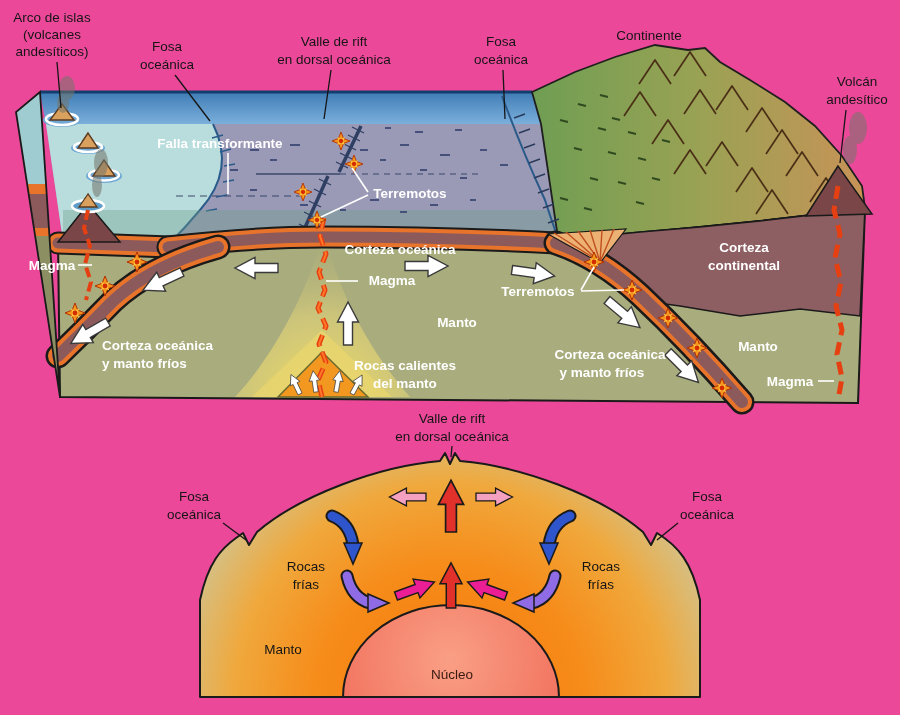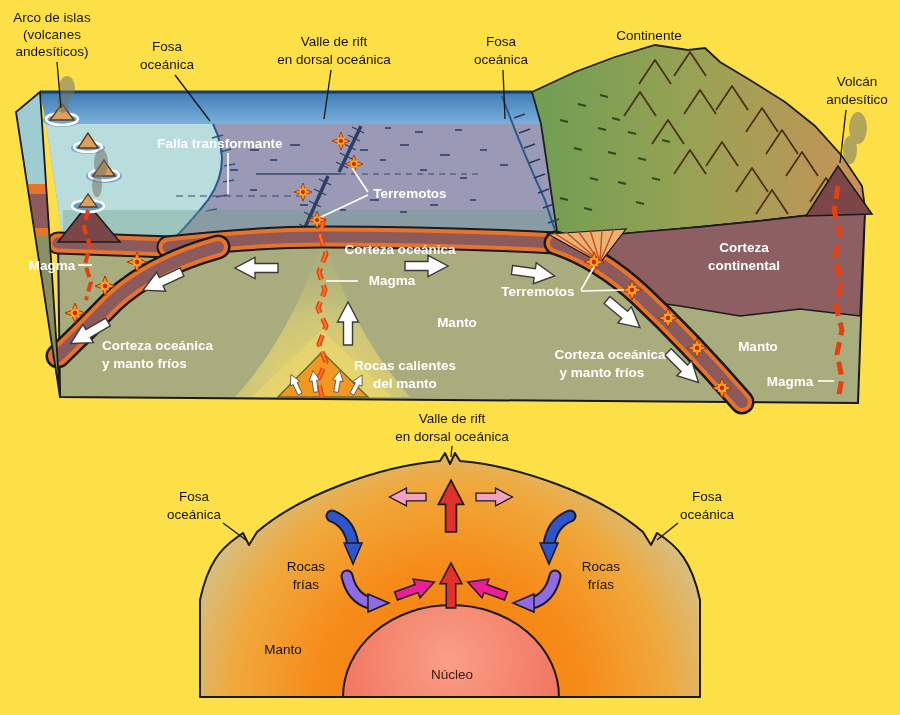--- a/index.html
+++ b/index.html
@@ -1,16 +1,16 @@
 <!DOCTYPE html>
 <html><head>
 <meta charset="utf-8">
 <style>
   html,body{margin:0;padding:0;background:#ffffff;}
-  .canvas{position:relative;width:900px;height:715px;background:#fde047;overflow:hidden;
+  .canvas{position:relative;width:900px;height:715px;background:#ec4899;overflow:hidden;
           font-family:"Liberation Sans", sans-serif;}
   svg{display:block}
   text{font-family:"Liberation Sans", sans-serif;}
   .lb-black{font-size:13.5px;fill:#151515;}
   .lb-white{font-size:13.5px;fill:#ffffff;font-weight:bold;}
   .lb-dark{font-size:13.5px;fill:#3a1a10;}
   .mid{text-anchor:middle;}
 </style>
 </head>
 <body>

